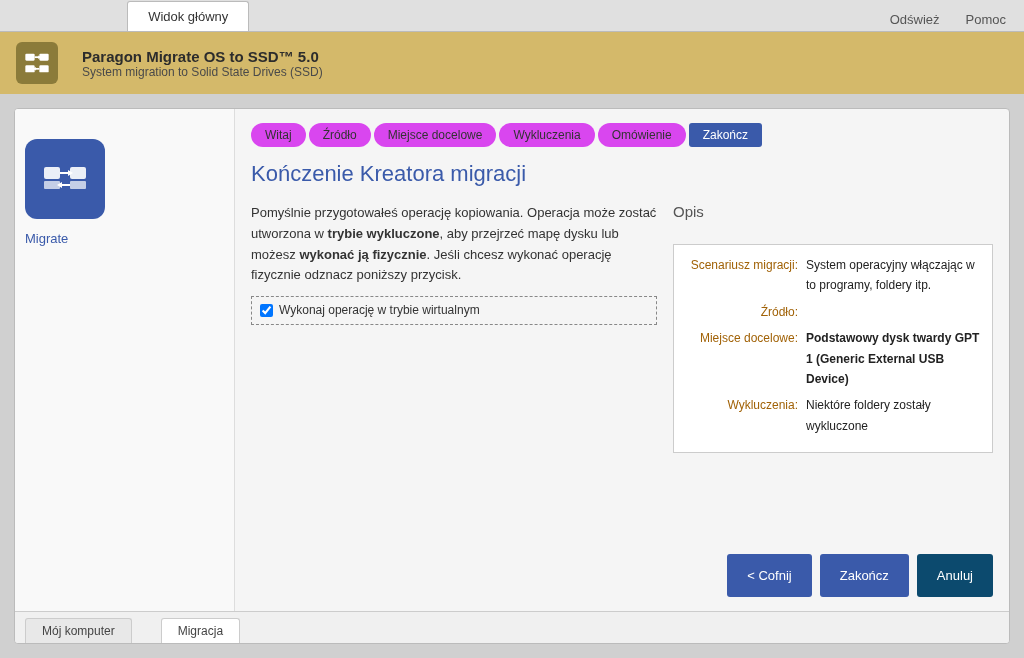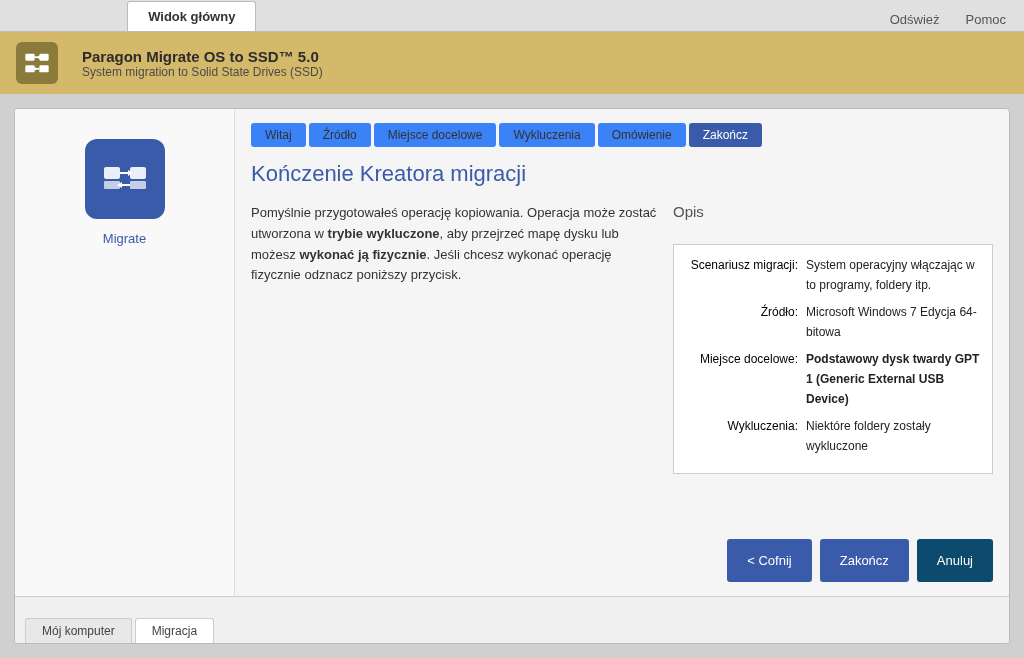--- a/index.html
+++ b/index.html
@@ -37,21 +37,21 @@
       color: #333;
       border-radius: 3px 3px 0 0;
       height: 30px;
       display: flex;
       align-items: center;
       text-align: center;
     }
     .nav-tab.active {
       background: #fff;
       border-color: #bbb;
-      font-weight: bold;
+      font-weight: normal;
       margin-top: 32px;
     }
     .top-nav-right {
       display: flex;
       align-items: center;
       padding-right: 10px;
       gap: 10px;
     }
     .nav-action-btn {
       background: none;
@@ -122,21 +122,20 @@
     }
 
     
     .left-sidebar {
       width: 220px;
       min-width: 220px;
       background: #f9f9f9;
       border-right: 1px solid #ddd;
       display: flex;
       flex-direction: column;
-      align-items: center;
       padding: 30px 10px;
     }
     .sidebar-icon-container {
       width: 80px;
       height: 80px;
       background: #3a5aaa;
       border-radius: 12px;
       display: flex;
       align-items: center;
       justify-content: center;
@@ -170,22 +169,23 @@
       flex-wrap: nowrap;
     }
     .step-btn {
       padding: 5px 14px;
       border: none;
       cursor: pointer;
       font-size: 12px;
       border-radius: 3px;
     }
     .step-btn.inactive {
-      background: #3b82f6;
+      background: #d946ef;
       color: #333;
+      border-radius: 12px;
     }
     .step-btn.active {
       background: #3a5aaa;
       color: white;
     }
 
     
     .wizard-title {
       font-size: 22px;
       color: #3a5aaa;
@@ -241,21 +241,21 @@
       padding: 10px 12px;
       font-size: 12px;
       color: #333;
       line-height: 1.7;
     }
     .desc-row {
       display: flex;
       margin-bottom: 6px;
     }
     .desc-row-label {
-      color: #000000;
+      color: #a16207;
       min-width: 120px;
       text-align: right;
       padding-right: 8px;
       font-size: 12px;
     }
     .desc-row-value {
       flex: 1;
       font-weight: bold;
       font-size: 12px;
       color: #222;
@@ -286,23 +286,24 @@
     .btn-finish {
       background: #3a5aaa;
     }
     .btn-cancel {
       background: #0c4a6e;
     }
 
     
     .bottom-tabs {
       display: flex;
-      padding: 21px 10px 0 10px;
+      padding: 6px 10px 0 10px;
       border-top: 1px solid #ccc;
       background: #f0f0f0;
+      gap: 26px;
     }
     .bottom-tab {
       padding: 5px 16px;
       border: 1px solid #ccc;
       border-bottom: none;
       background: #e8e8e8;
       cursor: pointer;
       font-size: 12px;
       color: #444;
       border-radius: 3px 3px 0 0;
@@ -378,32 +379,35 @@
         </div>
 
         <div class="wizard-title">Kończenie Kreatora migracji</div>
 
         <div class="wizard-body">
 
           <div class="wizard-left">
             <p>
               <span>Pomyślnie przygotowałeś operację kopiowania. Operacja może zostać utworzona w </span><span class="bold">trybie wykluczone</span><span>, aby przejrzeć mapę dysku lub możesz </span><span class="bold">wykonać ją fizycznie</span><span>. Jeśli chcesz wykonać operację fizycznie odznacz poniższy przycisk.</span>
             </p>
+            <div class="virtual-checkbox">
+              <input type="checkbox" checked="" style="">
+              <span>Wykonaj operację w trybie wirtualnym</span>
+            </div>
           </div>
 
           <div class="wizard-right">
             <div class="desc-label">Opis</div>
             <div class="desc-box">
               <div class="desc-row">
                 <span class="desc-row-label">Scenariusz migracji:</span>
                 <span class="desc-row-value normal">System operacyjny włączając w to programy, foldery itp.</span>
               </div>
               <div class="desc-row">
                 <span class="desc-row-label">Źródło:</span>
-                <span class="desc-row-value normal">Microsoft Windows 7 Edycja 64-bitowa</span>
               </div>
               <div class="desc-row">
                 <span class="desc-row-label">Miejsce docelowe:</span>
                 <span class="desc-row-value">Podstawowy dysk twardy GPT 1 (Generic External USB Device)</span>
               </div>
               <div class="desc-row">
                 <span class="desc-row-label">Wykluczenia:</span>
                 <span class="desc-row-value normal">Niektóre foldery zostały wykluczone</span>
               </div>
             </div>

